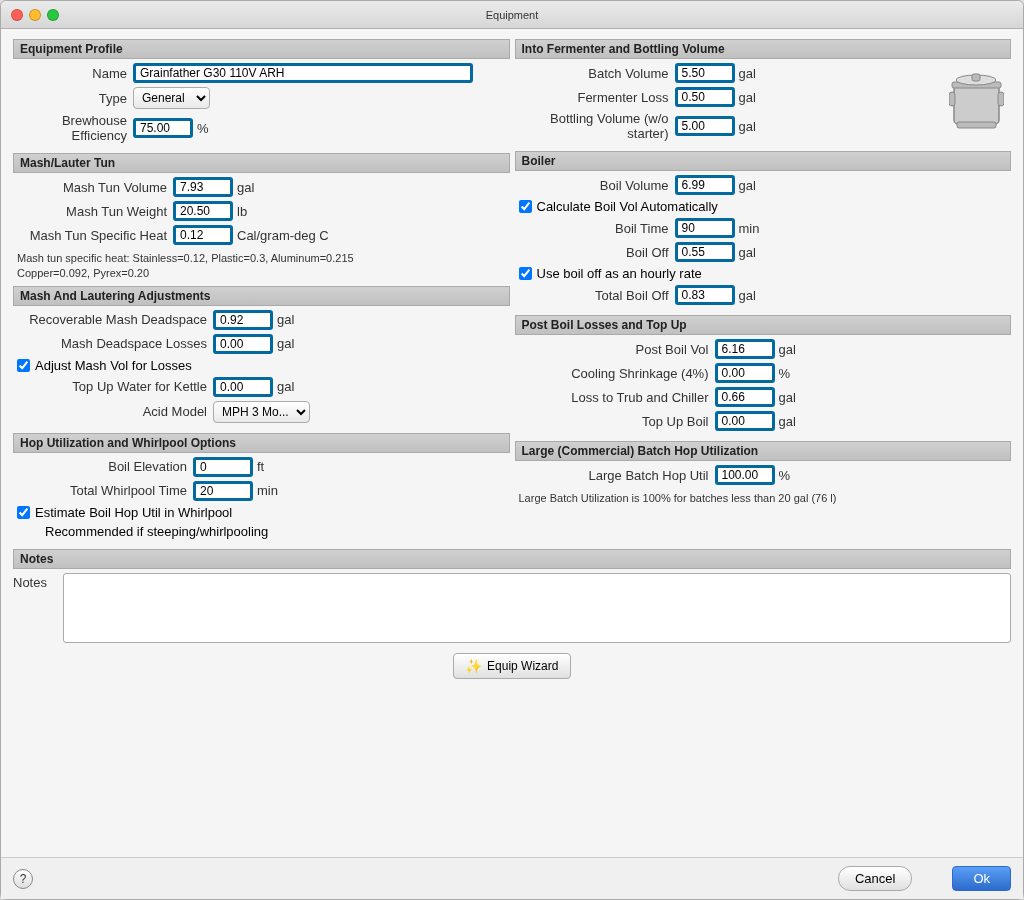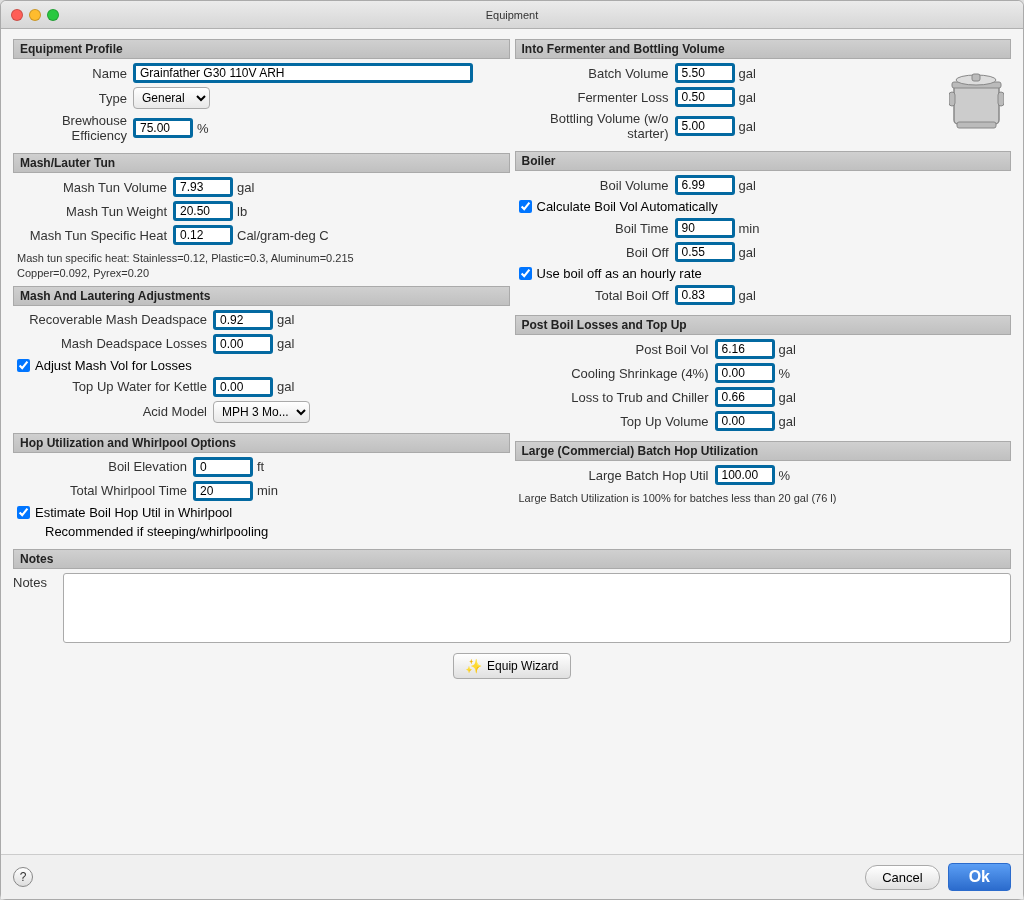--- a/index.html
+++ b/index.html
@@ -192,23 +192,24 @@
       background: linear-gradient(to bottom, #fff, #e0e0e0);
       font-size: 13px;
       cursor: pointer;
     }
     .btn-ok {
       padding: 4px 20px;
       border: 1px solid #2b6bcc;
       border-radius: 4px;
       background: linear-gradient(to bottom, #5b9ef4, #2b6bcc);
       color: white;
-      font-size: 16px;
-      font-weight: bold;
+      font-size: 13px;
+      font-weight: normal;
       cursor: pointer;
+      margin-left: 32px;
     }
     .equip-wizard-btn {
       padding: 4px 12px;
       border: 1px solid #aaa;
       border-radius: 4px;
       background: linear-gradient(to bottom, #fff, #e0e0e0);
       font-size: 12px;
       cursor: pointer;
       display: flex;
       align-items: center;
@@ -435,21 +436,21 @@
           <span class="unit">%</span>
         </div>
 
         <div class="form-row">
           <label class="label-w200" style="text-align:right;">Loss to Trub and Chiller</label>
           <input type="text" class="w60" value="0.66" style="">
           <span class="unit">gal</span>
         </div>
 
         <div class="form-row">
-          <label class="label-w200" style="text-align:right;">Top Up Volume</label>
+          <label class="label-w200" style="text-align:right;">Top Up Boil</label>
           <input type="text" class="w60" value="0.00" style="">
           <span class="unit">gal</span>
         </div>
 
         <div class="section-header section-gap">Large (Commercial) Batch Hop Utilization</div>
 
         <div class="form-row">
           <label class="label-w200" style="text-align:right;">Large Batch Hop Util</label>
           <input type="text" class="w60" value="100.00" style="">
           <span class="unit">%</span>

